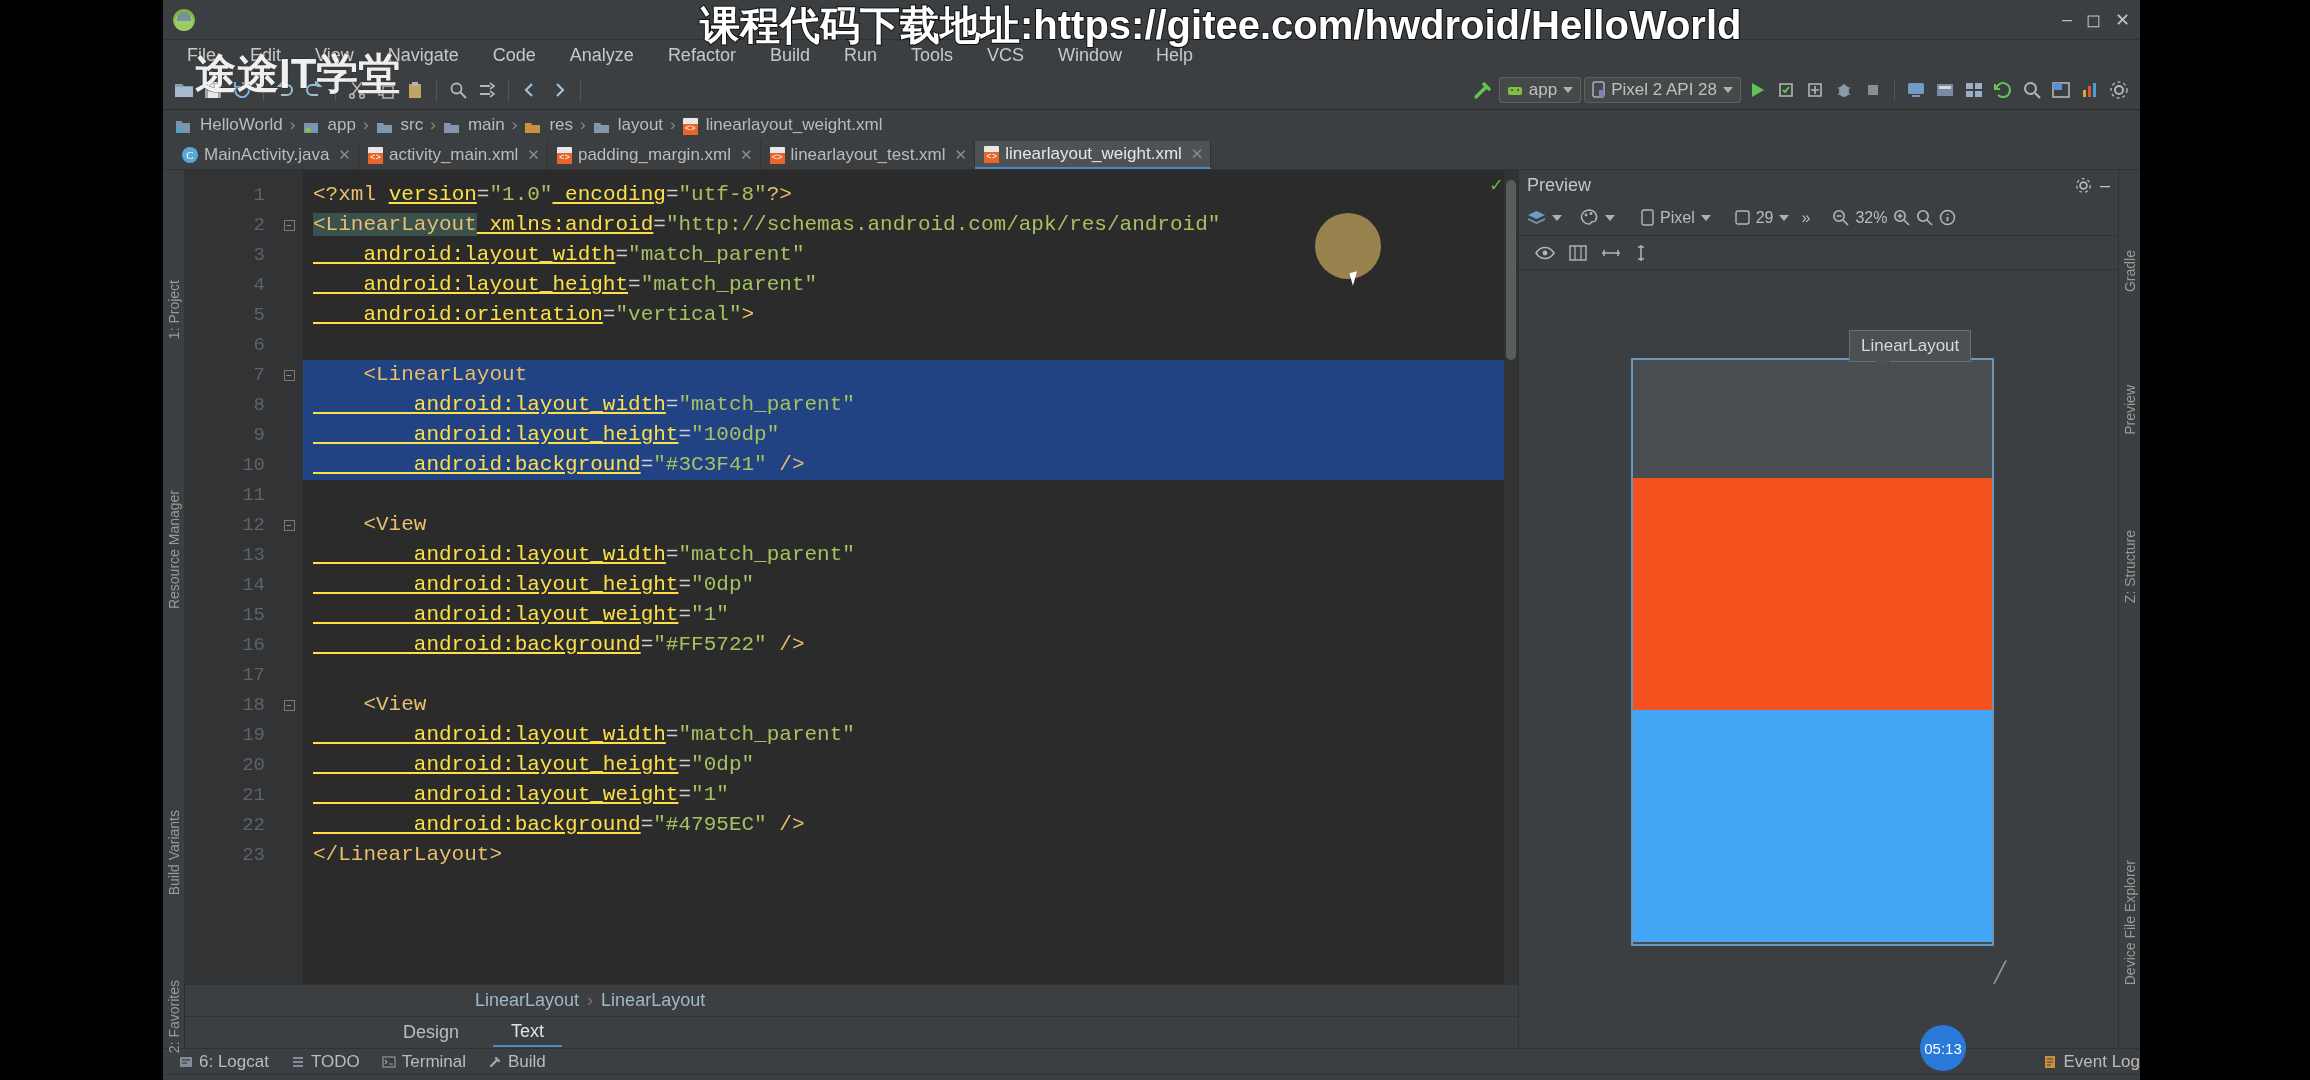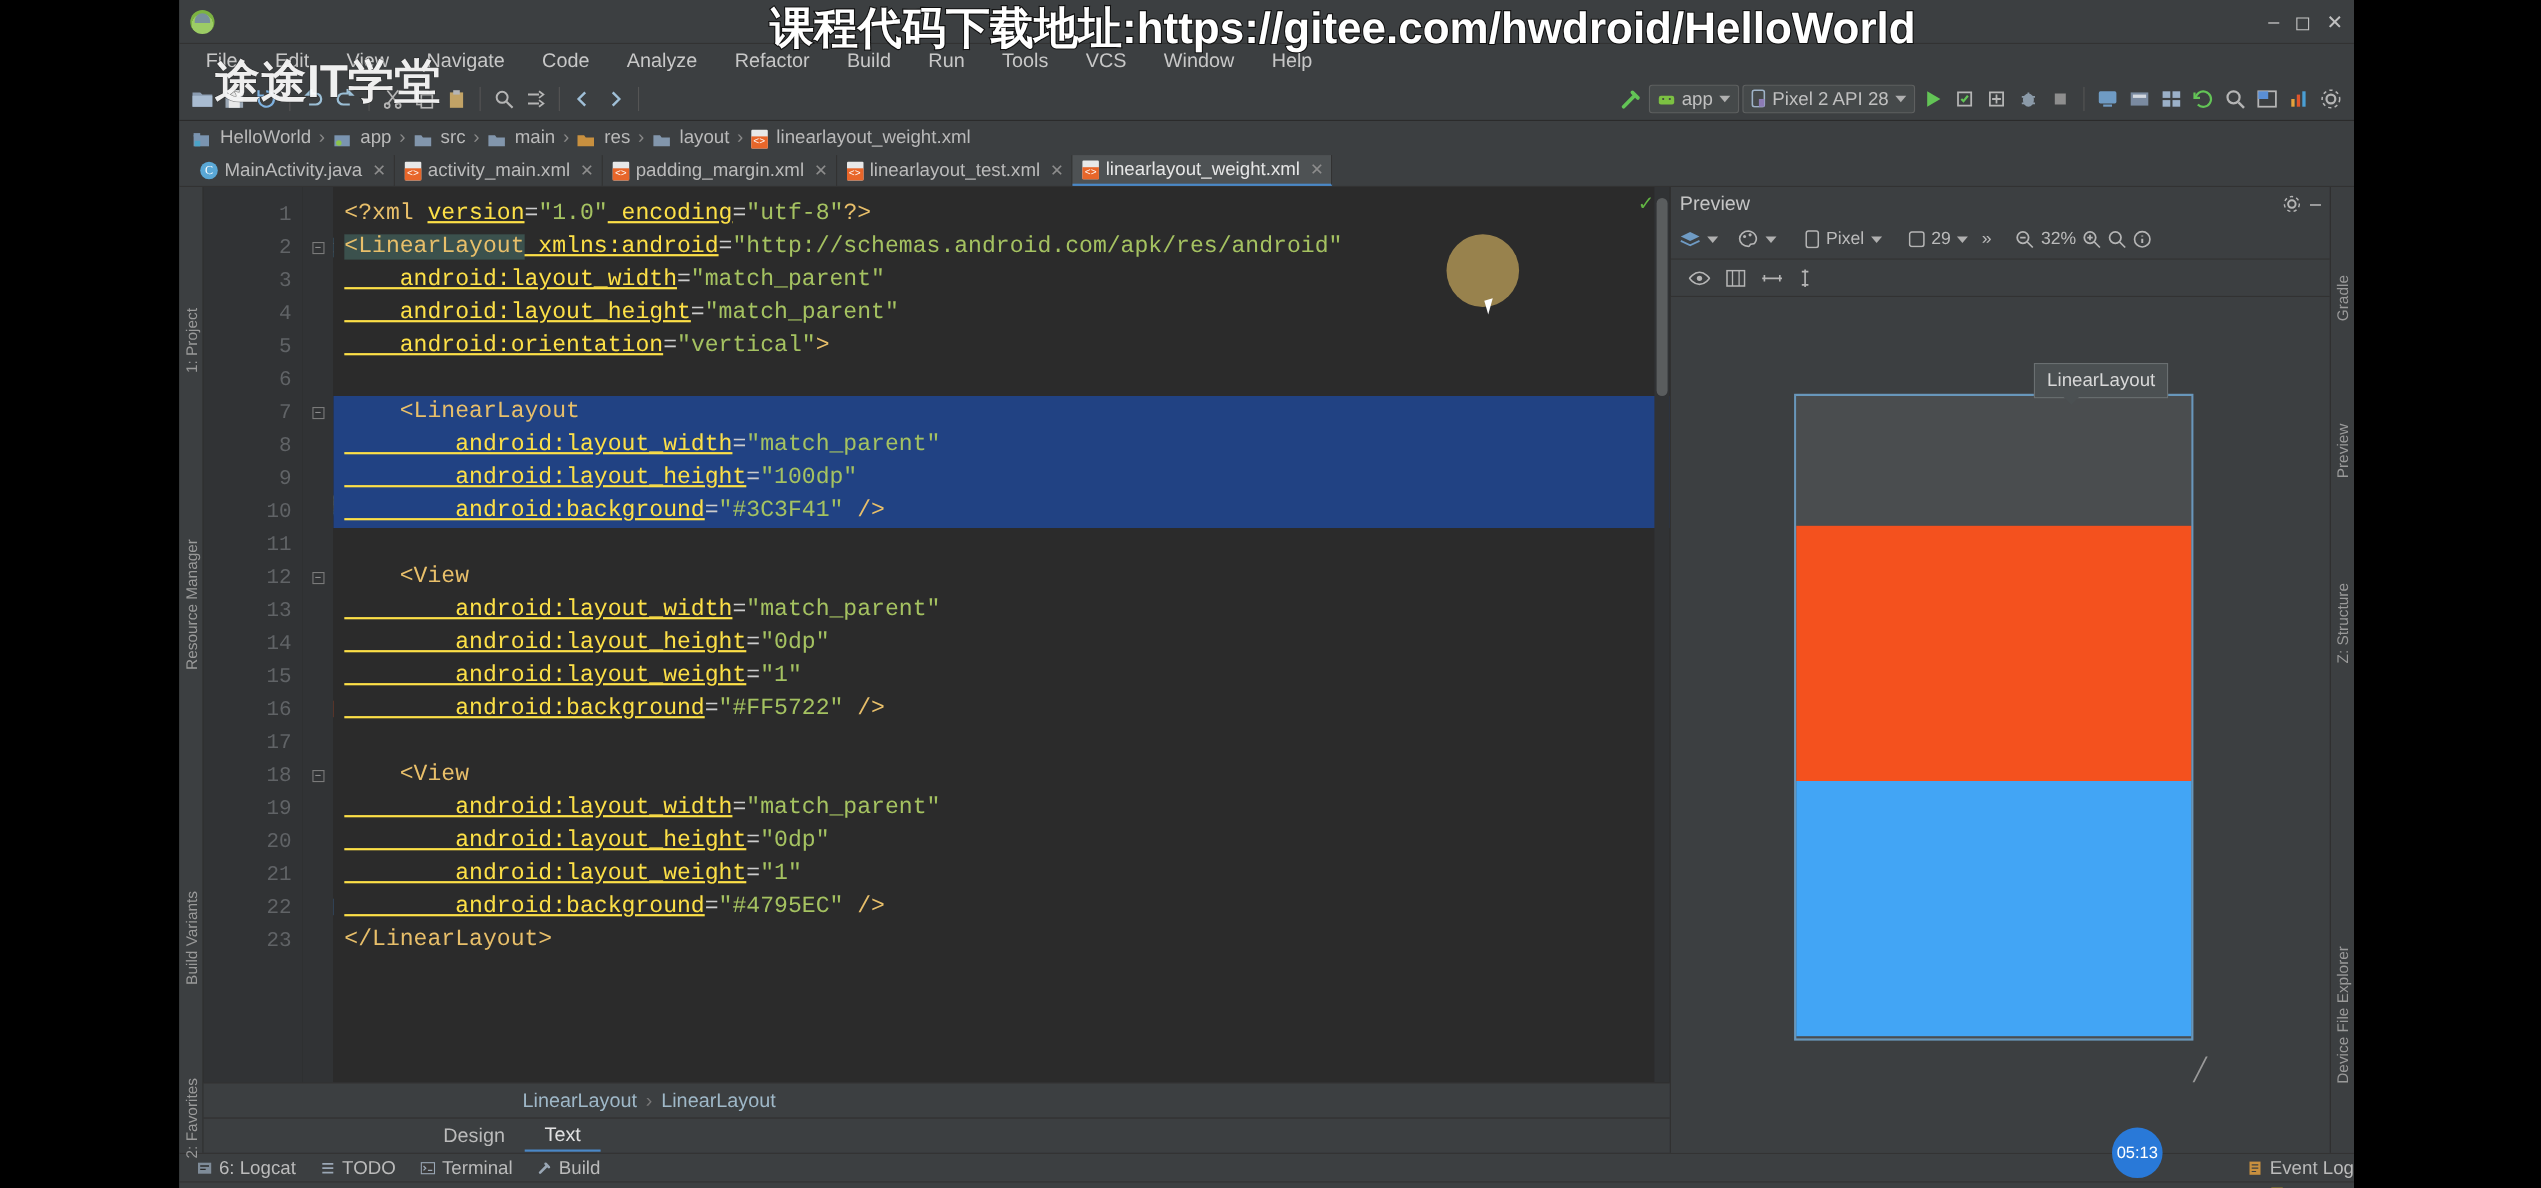--- a/index.html
+++ b/index.html
@@ -224,21 +224,21 @@
     display: flex; align-items: center; gap: 8px;
     padding-left: 290px;
     font-size: 18px; color: #9fb8c8;
     border-top: 1px solid #323232;
   }
   .editor-crumbs .sep { color: #777; }
 
   
   .dtabs {
     height: 32px; background: #3c3f41;
-    display: flex; align-items: center; padding-left: 200px; gap: 0;
+    display: flex; align-items: center; padding-left: 200px; gap: 16px;
     border-top: 1px solid #323232;
   }
   .dtab {
     padding: 3px 18px; font-size: 18px; color: #bbbbbb;
   }
   .dtab.active { color: #e0e0e0; border-bottom: 2px solid #4a88c7; }
 
   
   .preview {
     width: 600px; background: #3c3f41; flex: none;

